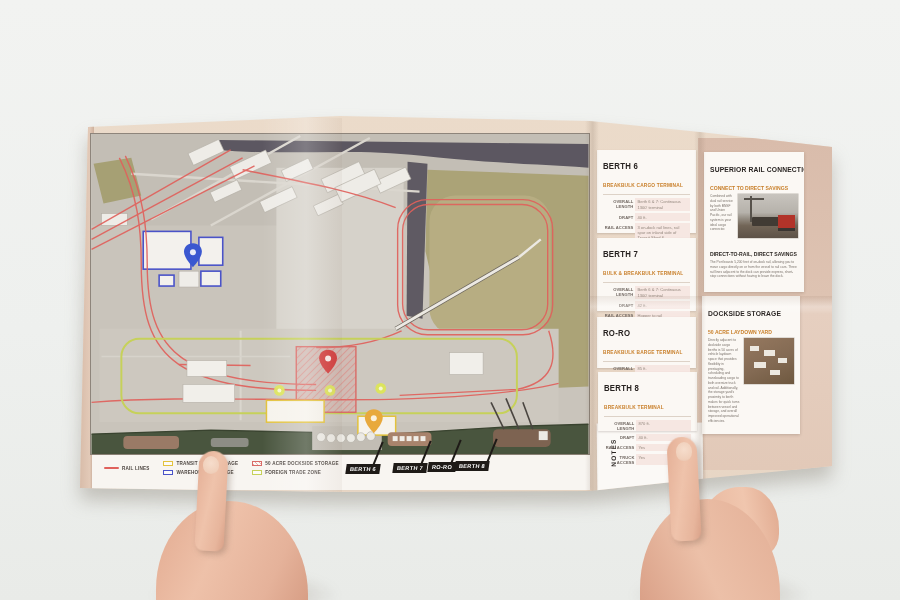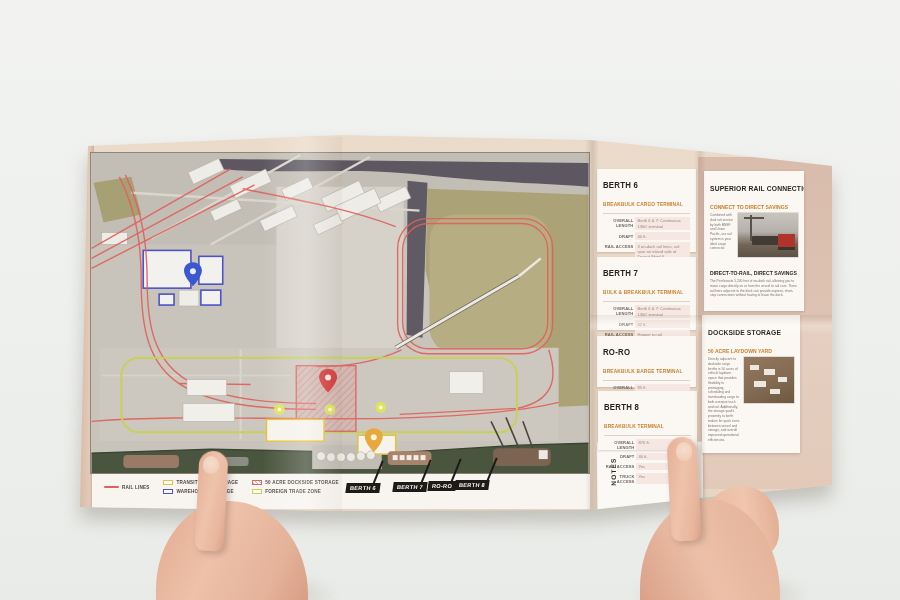--- a/index.html
+++ b/index.html
@@ -9,21 +9,20 @@
     font-family:"Liberation Sans","DejaVu Sans",sans-serif;
     -webkit-font-smoothing:antialiased;
   }
   .abs{position:absolute;}
   
   .sheet-wrap{position:absolute;inset:0;filter:drop-shadow(0 12px 9px rgba(130,120,108,.38));z-index:2;}
   .sheet{
     position:absolute;inset:0;
     clip-path:polygon(88px 127px,340px 116px,590px 121px,700px 132px,832px 147px,832px 466px,700px 479px,590px 491px,340px 492px,80px 488px);
     background:linear-gradient(180deg,#ecdccb 0%,#e9d8c7 60%,#e6d4c3 100%);
-    margin-top:19px;
   }
   .left-flap{left:80px;top:120px;width:14px;height:370px;background:linear-gradient(90deg,#d8bca9,#e3cab8 70%,#cdb09c);}
   .right-band{left:698px;top:138px;width:134px;height:332px;background:linear-gradient(180deg,#d9bcab 0%,#dec3b2 48%,#e6cfc0 52%,#e2c9b8 100%);}
   .map-frame{left:90px;top:133px;width:500px;height:322px;border:1px solid rgba(70,58,46,.45);box-sizing:border-box;background:#c9c4bb;overflow:hidden;}
   .map-frame svg{display:block;}
   
   .fold{pointer-events:none;}
   .fold-hi{left:262px;top:118px;width:80px;height:374px;background:linear-gradient(90deg,rgba(255,255,255,0),rgba(255,255,255,.22) 55%,rgba(120,90,70,.06) 100%);}
   .fold-d1{left:585px;top:118px;width:14px;height:374px;background:linear-gradient(90deg,rgba(95,72,55,0),rgba(95,72,55,.16) 55%,rgba(95,72,55,0));}
   .fold-d2{left:694px;top:132px;width:12px;height:348px;background:linear-gradient(90deg,rgba(95,72,55,0),rgba(95,72,55,.13) 50%,rgba(95,72,55,0));}

